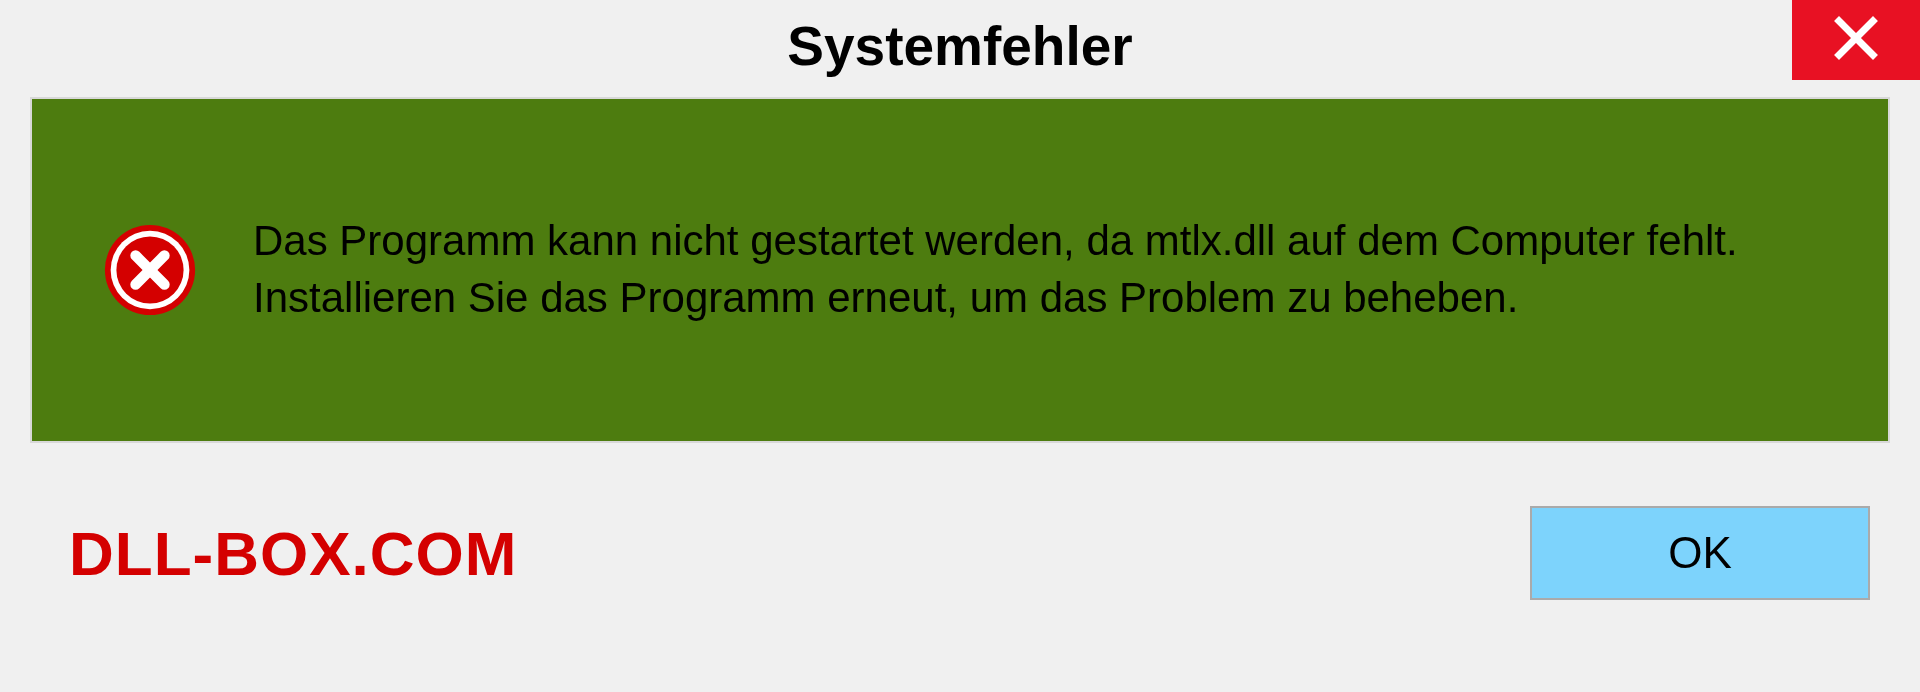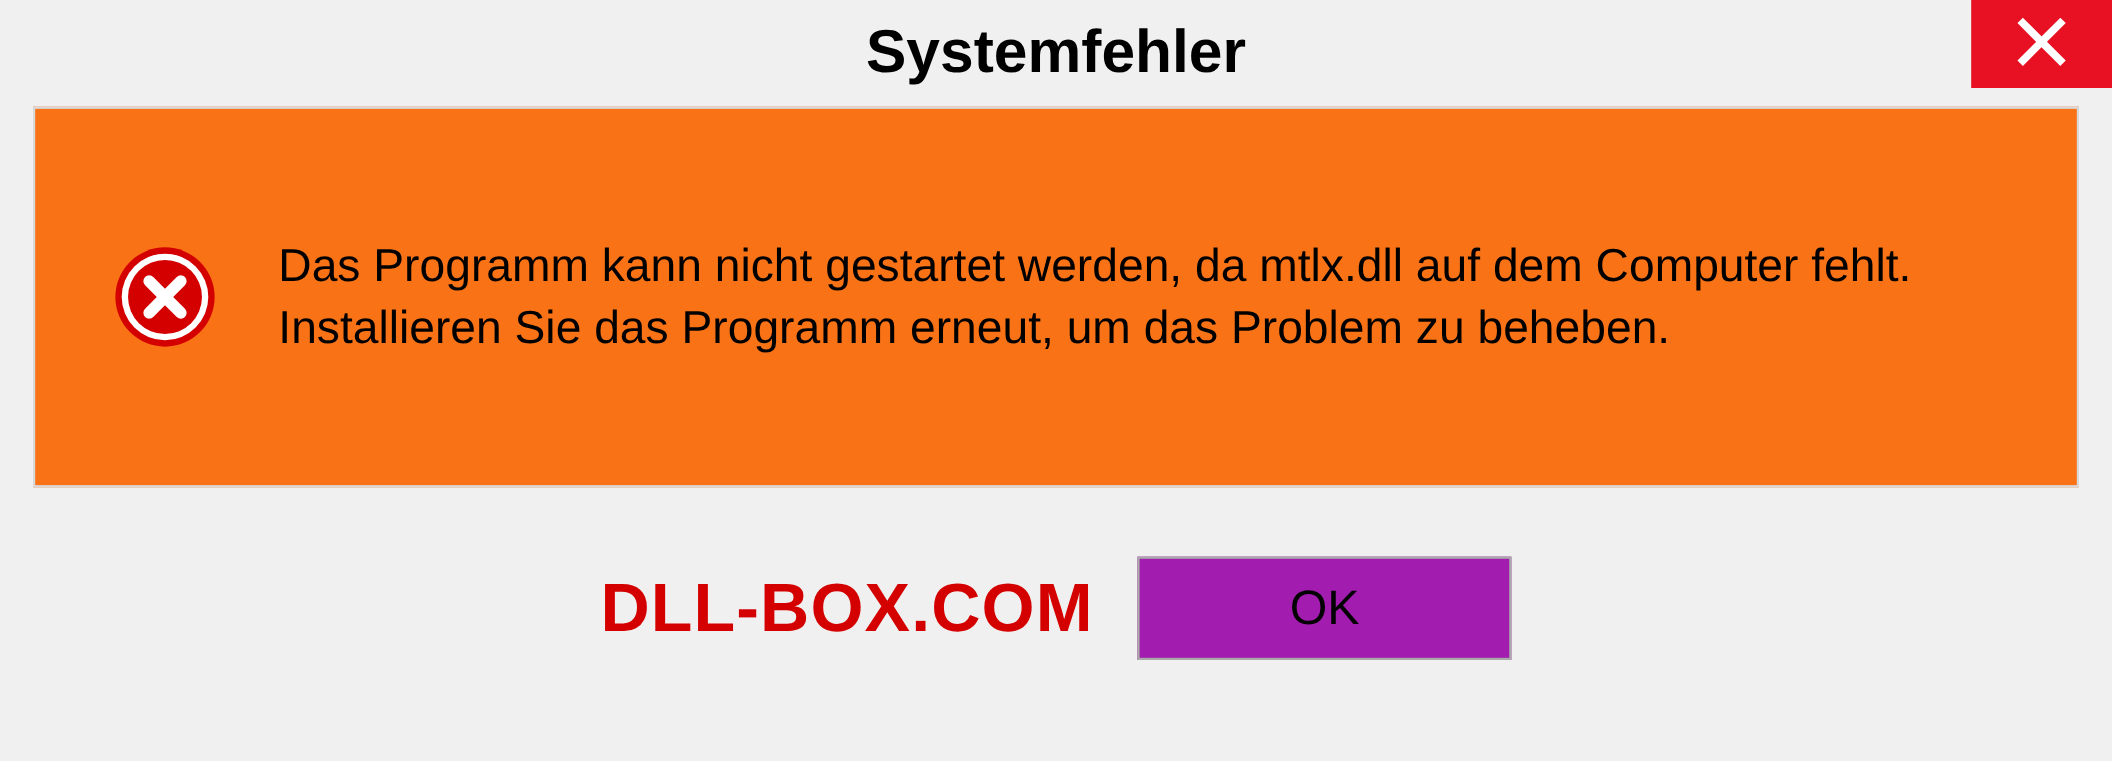--- a/index.html
+++ b/index.html
@@ -46,21 +46,21 @@
       align-items: center;
       justify-content: center;
       cursor: pointer;
     }
     .close-button svg {
       width: 46px;
       height: 46px;
     }
     .content-panel {
       margin: 5px 30px 30px 30px;
-      background: #f97316;
+      background: #4d7c0f;
       border: 2px solid #d8d8d8;
       height: 346px;
       display: flex;
       align-items: center;
       padding: 0 70px;
     }
     .error-icon {
       flex-shrink: 0;
       width: 96px;
       height: 96px;
@@ -73,36 +73,37 @@
     .message {
       font-size: 42px;
       color: #000;
       line-height: 1.35;
       font-weight: 400;
     }
     .footer {
       height: 160px;
       display: flex;
       align-items: center;
-      justify-content: center;
+      justify-content: space-between;
       padding: 0 50px;
       position: relative;
+      margin-left: 19px;
     }
     .watermark {
       font-size: 62px;
       font-weight: 900;
       color: #d40000;
       letter-spacing: 1px;
       margin-right: 40px;
       font-family: Arial, sans-serif;
     }
     .ok-button {
       width: 340px;
       height: 94px;
-      background: #a21caf;
+      background: #7dd3fc;
       border: 2px solid #aaa;
       font-size: 44px;
       color: #000;
       display: flex;
       align-items: center;
       justify-content: center;
       cursor: pointer;
       font-family: inherit;
     }
   </style>

